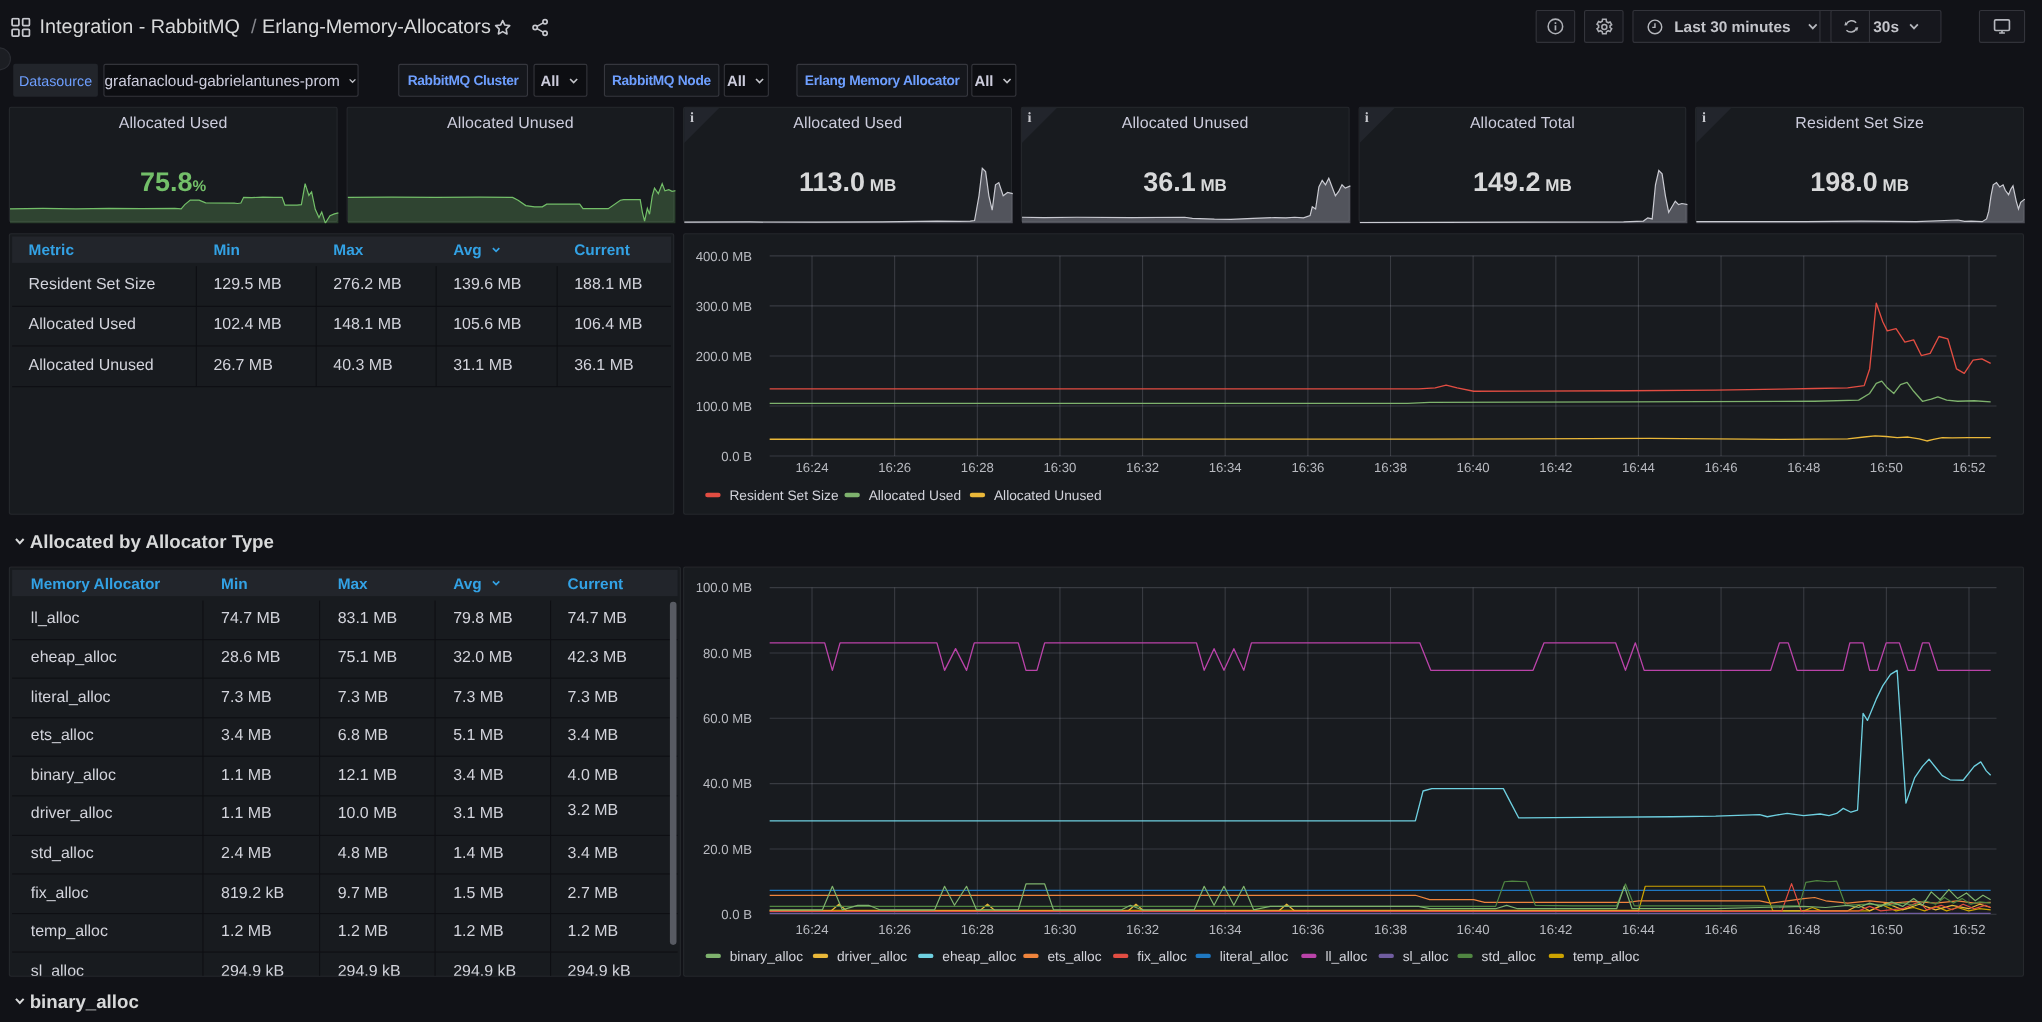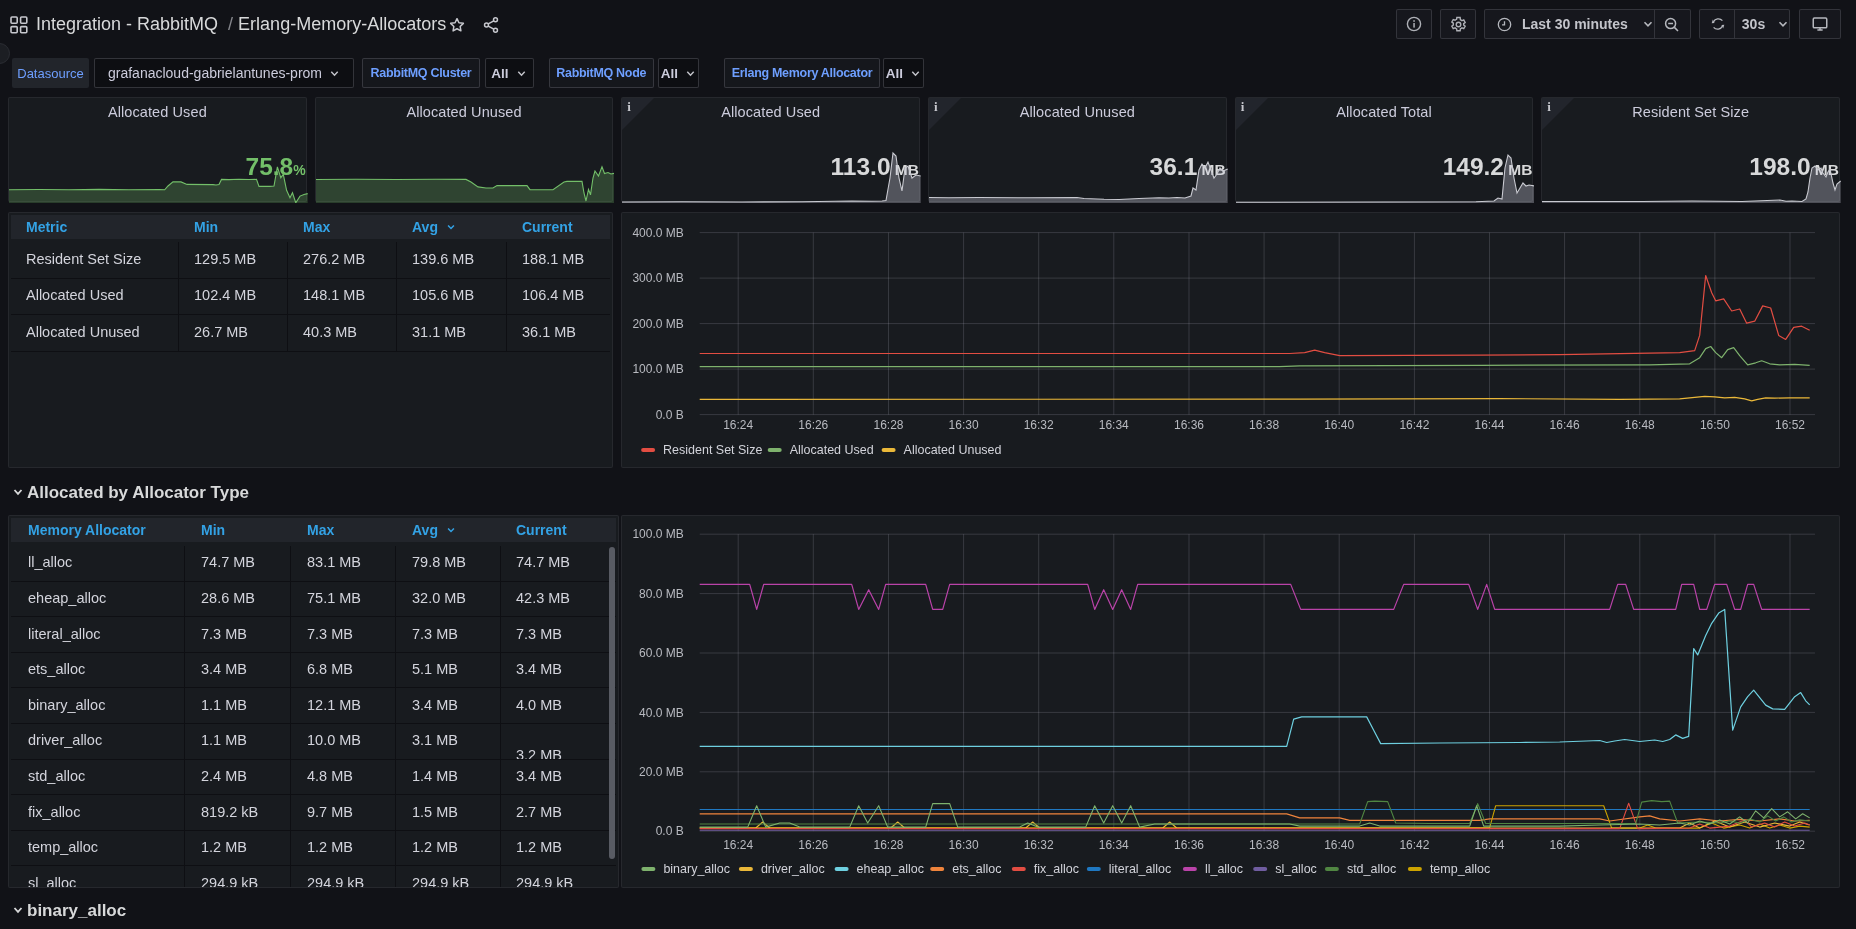--- a/index.html
+++ b/index.html
@@ -1,19 +1,19 @@
 <!DOCTYPE html>
 <html><head><meta charset="utf-8"><title>Grafana</title><style>
 *{margin:0;padding:0;box-sizing:border-box}
 html,body{width:1856px;height:929px;overflow:hidden;background:#111217;
 font-family:"Liberation Sans",sans-serif;color:#ccccdc;position:relative}
 .abs{position:absolute}
 .panel{position:absolute;background:#181b1f;border:1px solid rgba(204,204,220,0.08);border-radius:2px}
 .ptitle{position:absolute;top:6px;left:0;right:0;text-align:center;font-size:14.5px;font-weight:500;color:#ccccdc;letter-spacing:0.1px}
-.statval{position:absolute;left:0;right:0;text-align:right;font-weight:700;white-space:nowrap}
+.statval{position:absolute;left:0;right:0;text-align:center;font-weight:700;white-space:nowrap}
 .navbtn{position:absolute;top:9px;height:30px;background:#16171d;border:1px solid rgba(204,204,220,0.16);border-radius:2px;display:flex;align-items:center;justify-content:center;color:#aeb0b6}
 .chip{position:absolute;top:58px;height:30px;display:flex;align-items:center;justify-content:center;border-radius:2px;font-size:14px}
 .chipl{background:#22252b;color:#6e9fff;font-weight:500;font-size:13px}
 .chipv{background:#0d0e12;border:1px solid rgba(204,204,220,0.20);color:#ccccdc;font-weight:500}
 .xa{font-size:13.5px}
 .chipb{background:#15171c;border:1px solid rgba(204,204,220,0.18);color:#6e9fff;font-weight:700;font-size:12.5px;letter-spacing:-0.3px}
 .th{color:#33a2e5;font-weight:700;font-size:14px;position:absolute;top:0;height:24px;line-height:24px}
 .td{color:#d3d4dc;font-size:14.5px;position:absolute;white-space:nowrap}
 .seph{position:absolute;font-weight:700;font-size:17px;color:#d8d9da}
 svg{position:absolute;display:block}
@@ -73,21 +73,21 @@
       <path fill="none" stroke="#b5b7bd" stroke-width="1.6" d="M2.5 4.2L6 7.8l3.5-3.6"></path>
     </svg>
  <div style="position:absolute;right:35px;top:0;bottom:0;width:1px;background:rgba(204,204,220,0.16)"></div>
  <svg width="16" height="16" viewBox="0 0 16 16" style="position:absolute;right:10px;top:7px">
       <g fill="none" stroke="#b5b7bd" stroke-width="1.5">
         <circle cx="6.6" cy="6.6" r="5"></circle>
         <path d="M10.4 10.4L14 14M4.2 6.6h4.8"></path>
       </g>
     </svg>
 </div>
-<div class="navbtn" style="left:1699px;width:91px;justify-content:space-between">
+<div class="navbtn" style="left:1664px;width:101px;justify-content:flex-start">
  <svg width="16" height="16" viewBox="0 0 24 24" style="position:static;margin-left:10px">
       <g fill="none" stroke="#b5b7bd" stroke-width="2">
         <path d="M18.6 6.9A8.2 8.2 0 0 0 5.2 9.0"></path>
         <path d="M5.4 17.1a8.2 8.2 0 0 0 13.4-2.1"></path>
       </g>
       <polygon points="6.8,10.4 2.5,10.8 4.3,5.2" fill="#b5b7bd"></polygon>
       <polygon points="17.2,13.6 21.5,13.2 19.7,18.8" fill="#b5b7bd"></polygon>
     </svg>
  <div style="position:absolute;left:34px;top:0;bottom:0;width:1px;background:rgba(204,204,220,0.16)"></div>
  <span style="font-size:14px;font-weight:700;color:#c3c4ca;margin-left:12px">30s</span>
@@ -99,21 +99,21 @@
     <svg width="18" height="18" viewBox="0 0 24 24">
       <g fill="none" stroke="#b5b7bd" stroke-width="2">
         <rect x="3" y="4" width="18" height="13" rx="1.5"></rect>
         <path d="M12 17v3M8.5 20h7" stroke-width="2"></path>
       </g>
     </svg>
   </div>
 <div class="chip chipl" style="left:12px;width:77px">
     <span style="white-space:nowrap">Datasource</span>
   </div>
-<div class="chip chipv" style="left:94px;width:260px">
+<div class="chip chipv" style="left:94px;width:232px">
     <span style="white-space:nowrap">grafanacloud-gabrielantunes-prom</span>
     <svg width="11" height="11" viewBox="0 0 12 12" style="position:static;margin-left:7px">
       <path fill="none" stroke="#c3c4ca" stroke-width="1.6" d="M2.5 4.2L6 7.8l3.5-3.6"></path>
     </svg>
   </div>
 <div class="chip chipb" style="left:362px;width:118px">
     <span style="white-space:nowrap">RabbitMQ Cluster</span>
   </div>
 <div class="chip chipv" style="left:484.5px;width:49px">
     <span style="white-space:nowrap"><b class="xa">All</b></span>
@@ -268,21 +268,21 @@
     <div class="td" style="left:19px;top:180.7px">binary_alloc</div>
     <div class="td" style="left:192px;top:180.7px">1.1 MB</div>
     <div class="td" style="left:298px;top:180.7px">12.1 MB</div>
     <div class="td" style="left:403px;top:180.7px">3.4 MB</div>
     <div class="td" style="left:507px;top:180.7px">4.0 MB</div>
     <div style="position:absolute;left:2px;right:2px;top:207.0px;height:1px;background:#0e0f13"></div>
     <div class="td" style="left:19px;top:216.3px">driver_alloc</div>
     <div class="td" style="left:192px;top:216.3px">1.1 MB</div>
     <div class="td" style="left:298px;top:216.3px">10.0 MB</div>
     <div class="td" style="left:403px;top:216.3px">3.1 MB</div>
-    <div class="td" style="left:507px;top:231px">3.2 MB</div>
+    <div class="td" style="left:507px;top:213px">3.2 MB</div>
     <div style="position:absolute;left:2px;right:2px;top:242.6px;height:1px;background:#0e0f13"></div>
     <div class="td" style="left:19px;top:251.9px">std_alloc</div>
     <div class="td" style="left:192px;top:251.9px">2.4 MB</div>
     <div class="td" style="left:298px;top:251.9px">4.8 MB</div>
     <div class="td" style="left:403px;top:251.9px">1.4 MB</div>
     <div class="td" style="left:507px;top:251.9px">3.4 MB</div>
     <div style="position:absolute;left:2px;right:2px;top:278.2px;height:1px;background:#0e0f13"></div>
     <div class="td" style="left:19px;top:287.5px">fix_alloc</div>
     <div class="td" style="left:192px;top:287.5px">819.2 kB</div>
     <div class="td" style="left:298px;top:287.5px">9.7 MB</div>

